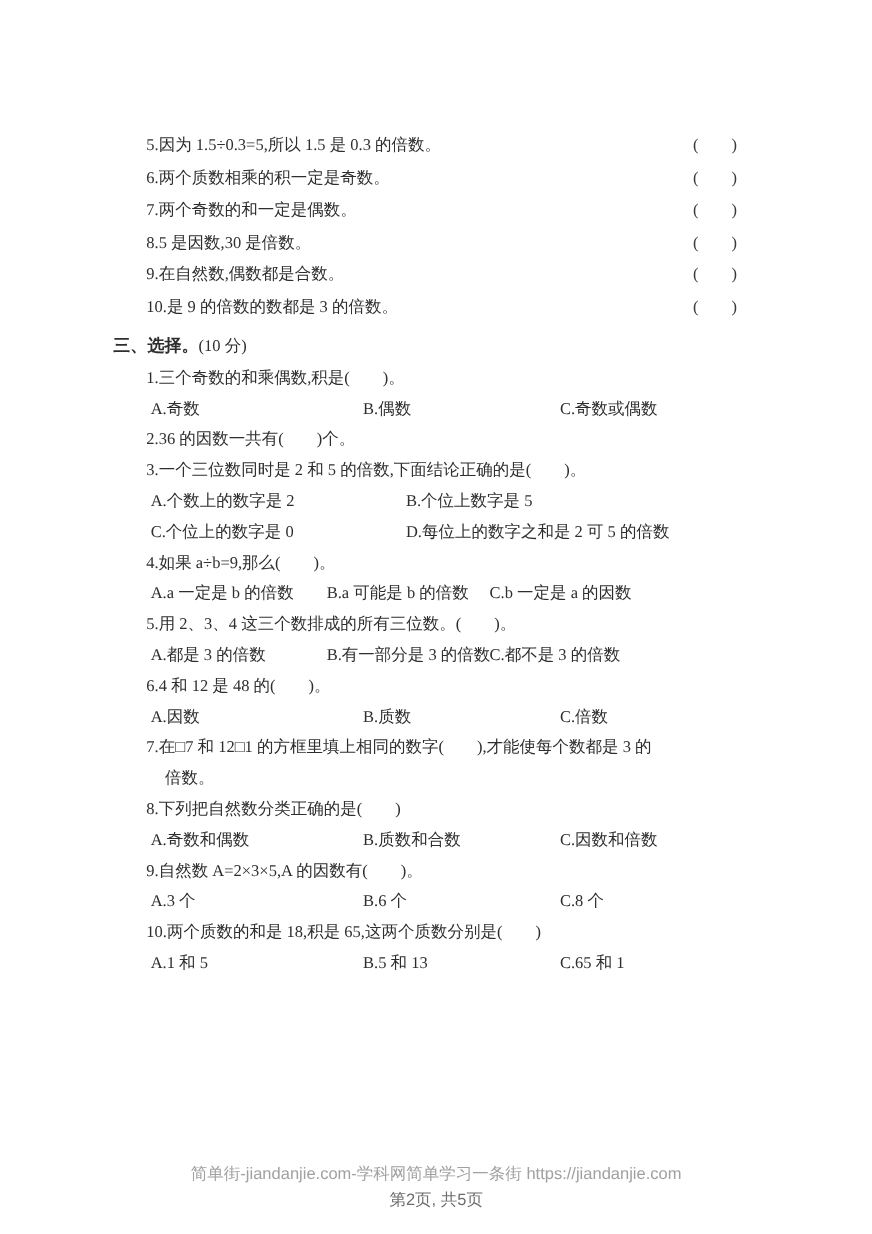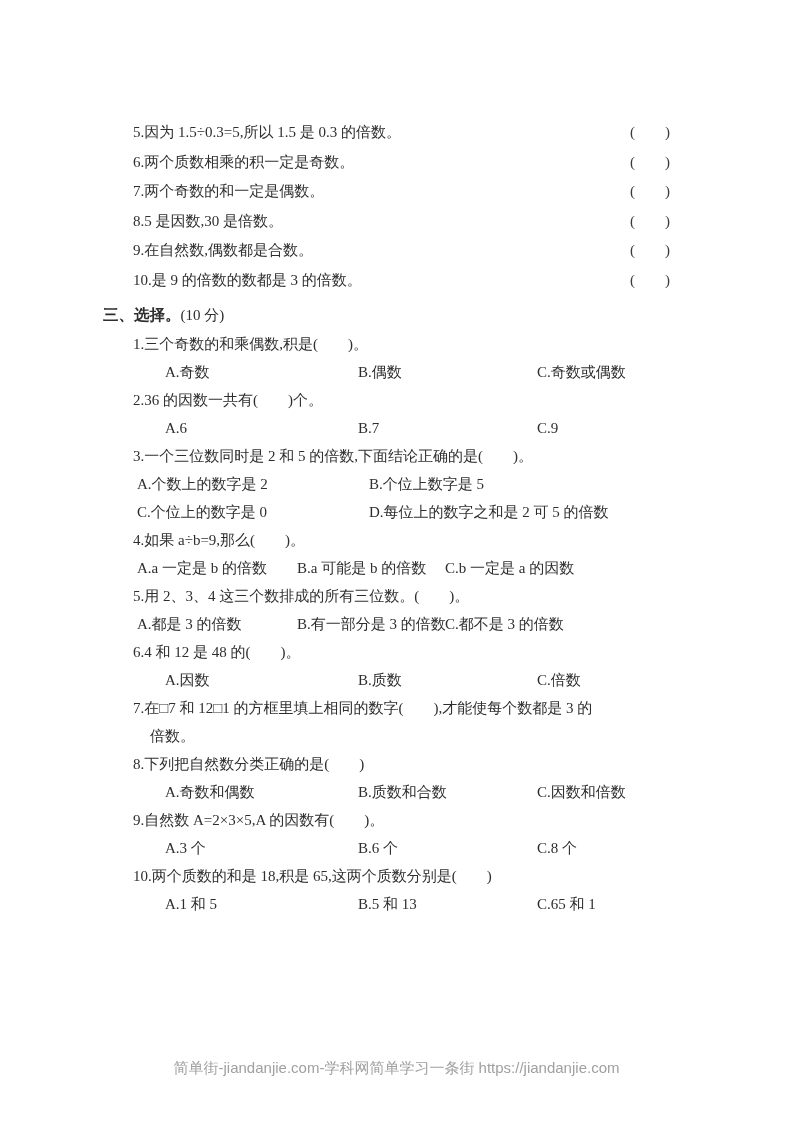--- a/index.html
+++ b/index.html
@@ -37,21 +37,21 @@
   }
   .sec-bold { font-weight:bold; font-size:15.5px;font-family:Liberation Serif, serif; }
   .sec-score { font-weight:normal; }
   
   .line {
     height:28px; line-height:28px;
     white-space:nowrap;
   }
   .opts { padding-left:4px; }
   .opts span { display:inline-block; }
-  .std  .o1 { width:181px;margin-left:28px; }
+  .std  .o1 { width:181px; }
   .std  .o2 { width:179px;margin-left:12px; }
   .tight .o1 { width:160px; }
   .tight .o2 { width:148px; }
   .two  .o1 { width:232px; }
   .wrap2 { padding-left:17px; }
   
   .footer {
     position:absolute;
     left:0; top:1056px;
     width:793px;
@@ -99,23 +99,20 @@
     </div>
 
     <div>
 
       <div class="line">1.三个奇数的和乘偶数,积是(　　)。</div>
       <div class="line opts std">
         <span class="o1">A.奇数</span><span class="o2">B.偶数</span><span class="o3">C.奇数或偶数</span>
       </div>
 
       <div class="line">2.36 的因数一共有(　　)个。</div>
-      <div class="line opts std">
-        <span class="o1">A.6</span><span class="o2">B.7</span><span class="o3">C.9</span>
-      </div>
 
       <div class="line">3.一个三位数同时是 2 和 5 的倍数,下面结论正确的是(　　)。</div>
       <div class="line opts two">
         <span class="o1">A.个数上的数字是 2</span><span class="o3">B.个位上数字是 5</span>
       </div>
       <div class="line opts two">
         <span class="o1">C.个位上的数字是 0</span><span class="o3">D.每位上的数字之和是 2 可 5 的倍数</span>
       </div>
 
       <div class="line">4.如果 a÷b=9,那么(　　)。</div>
@@ -149,14 +146,15 @@
       <div class="line">10.两个质数的和是 18,积是 65,这两个质数分别是(　　)</div>
       <div class="line opts std">
         <span class="o1">A.1 和 5</span><span class="o2">B.5 和 13</span><span class="o3">C.65 和 1</span>
       </div>
 
     </div>
   </div>
 
   <div class="footer">
     <div class="footer-url">简单街-jiandanjie.com-学科网简单学习一条街 https://jiandanjie.com</div>
+    <div class="footer-page">第2页, 共5页</div>
   </div>
 </div>
 
 </body></html>

